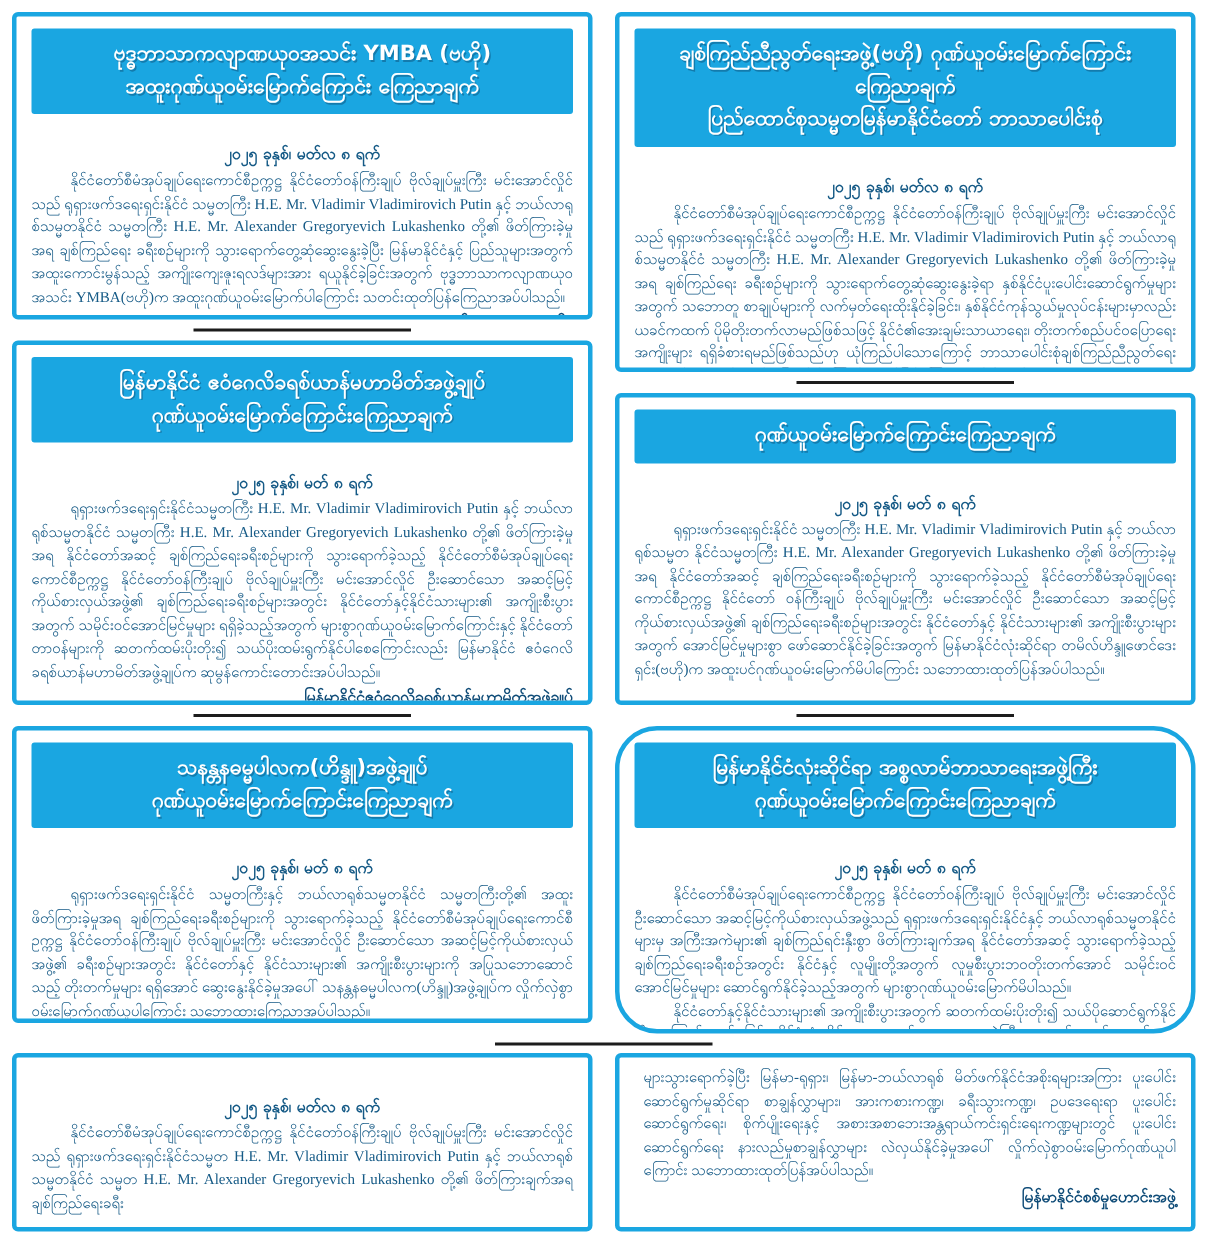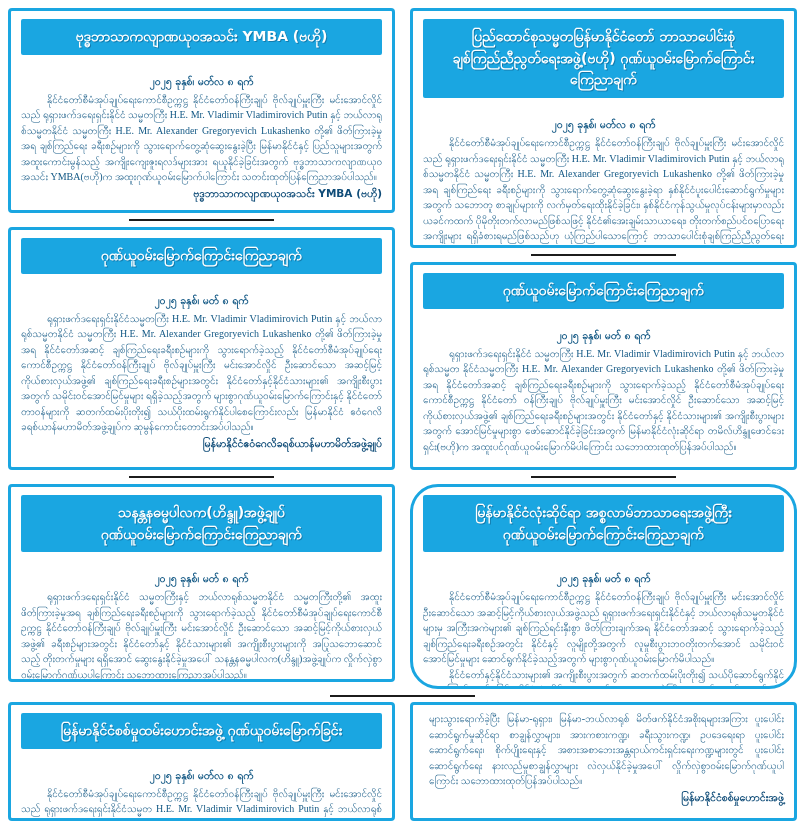--- a/index.html
+++ b/index.html
@@ -67,32 +67,34 @@
 
 <div class="page">
 
   <div class="cols">
 
     <div class="col">
 
       <div class="card h-l1">
         <div class="banner">
           <div>ဗုဒ္ဓဘာသာကလျာဏယုဝအသင်း YMBA (ဗဟို)</div>
+          <div>အထူးဂုဏ်ယူဝမ်းမြောက်ကြောင်း ကြေညာချက်</div>
         </div>
         <div class="date">၂၀၂၅ ခုနှစ်၊ မတ်လ ၈ ရက်</div>
         <p class="body-par">နိုင်ငံတော်စီမံအုပ်ချုပ်ရေးကောင်စီဥက္ကဋ္ဌ နိုင်ငံတော်ဝန်ကြီးချုပ် ဗိုလ်ချုပ်မှူးကြီး မင်းအောင်လှိုင်သည် ရုရှားဖက်ဒရေးရှင်းနိုင်ငံ သမ္မတကြီး H.E. Mr. Vladimir Vladimirovich Putin နှင့် ဘယ်လာရုစ်သမ္မတနိုင်ငံ သမ္မတကြီး H.E. Mr. Alexander Gregoryevich Lukashenko တို့၏ ဖိတ်ကြားခဲ့မှုအရ ချစ်ကြည်ရေး ခရီးစဉ်များကို သွားရောက်တွေ့ဆုံဆွေးနွေးခဲ့ပြီး မြန်မာနိုင်ငံနှင့် ပြည်သူများအတွက် အထူးကောင်းမွန်သည့် အကျိုးကျေးဇူးရလဒ်များအား ရယူနိုင်ခဲ့ခြင်းအတွက် ဗုဒ္ဓဘာသာကလျာဏယုဝအသင်း YMBA(ဗဟို)က အထူးဂုဏ်ယူဝမ်းမြောက်ပါကြောင်း သတင်းထုတ်ပြန်ကြေညာအပ်ပါသည်။</p>
         <div class="sig">ဗုဒ္ဓဘာသာကလျာဏယုဝအသင်း YMBA (ဗဟို)</div>
       </div>
 
       <div class="sep-row">
           <div class="sep-rule"></div>
         </div>
 
       <div class="card h-l2">
         <div class="banner">
+          <div>မြန်မာနိုင်ငံ ဧဝံဂေလိခရစ်ယာန်မဟာမိတ်အဖွဲ့ချုပ်</div>
           <div>ဂုဏ်ယူဝမ်းမြောက်ကြောင်းကြေညာချက်</div>
         </div>
         <div class="date">၂၀၂၅ ခုနှစ်၊ မတ် ၈ ရက်</div>
         <p class="body-par">ရုရှားဖက်ဒရေးရှင်းနိုင်ငံသမ္မတကြီး H.E. Mr. Vladimir Vladimirovich Putin နှင့် ဘယ်လာရုစ်သမ္မတနိုင်ငံ သမ္မတကြီး H.E. Mr. Alexander Gregoryevich Lukashenko တို့၏ ဖိတ်ကြားခဲ့မှုအရ နိုင်ငံတော်အဆင့် ချစ်ကြည်ရေးခရီးစဉ်များကို သွားရောက်ခဲ့သည့် နိုင်ငံတော်စီမံအုပ်ချုပ်ရေးကောင်စီဥက္ကဋ္ဌ နိုင်ငံတော်ဝန်ကြီးချုပ် ဗိုလ်ချုပ်မှူးကြီး မင်းအောင်လှိုင် ဦးဆောင်သော အဆင့်မြင့်ကိုယ်စားလှယ်အဖွဲ့၏ ချစ်ကြည်ရေးခရီးစဉ်များအတွင်း နိုင်ငံတော်နှင့်နိုင်ငံသားများ၏ အကျိုးစီးပွားအတွက် သမိုင်းဝင်အောင်မြင်မှုများ ရရှိခဲ့သည့်အတွက် များစွာဂုဏ်ယူဝမ်းမြောက်ကြောင်းနှင့် နိုင်ငံတော်တာဝန်များကို ဆတက်ထမ်းပိုးတိုး၍ သယ်ပိုးထမ်းရွက်နိုင်ပါစေကြောင်းလည်း မြန်မာနိုင်ငံ ဧဝံဂေလိခရစ်ယာန်မဟာမိတ်အဖွဲ့ချုပ်က ဆုမွန်ကောင်းတောင်းအပ်ပါသည်။</p>
         <div class="sig">မြန်မာနိုင်ငံဧဝံဂေလိခရစ်ယာန်မဟာမိတ်အဖွဲ့ချုပ်</div>
       </div>
 
       <div class="sep-row">
           <div class="sep-rule"></div>
         </div>
@@ -106,22 +108,22 @@
         <p class="body-par">ရုရှားဖက်ဒရေးရှင်းနိုင်ငံ သမ္မတကြီးနှင့် ဘယ်လာရုစ်သမ္မတနိုင်ငံ သမ္မတကြီးတို့၏ အထူးဖိတ်ကြားခဲ့မှုအရ ချစ်ကြည်ရေးခရီးစဉ်များကို သွားရောက်ခဲ့သည့် နိုင်ငံတော်စီမံအုပ်ချုပ်ရေးကောင်စီဥက္ကဋ္ဌ နိုင်ငံတော်ဝန်ကြီးချုပ် ဗိုလ်ချုပ်မှူးကြီး မင်းအောင်လှိုင် ဦးဆောင်သော အဆင့်မြင့်ကိုယ်စားလှယ်အဖွဲ့၏ ခရီးစဉ်များအတွင်း နိုင်ငံတော်နှင့် နိုင်ငံသားများ၏ အကျိုးစီးပွားများကို အပြုသဘောဆောင်သည့် တိုးတက်မှုများ ရရှိအောင် ဆွေးနွေးနိုင်ခဲ့မှုအပေါ် သနန္တနဓမ္မပါလက(ဟိန္ဒူ)အဖွဲ့ချုပ်က လှိုက်လှဲစွာ ဝမ်းမြောက်ဂုဏ်ယူပါကြောင်း သဘောထားကြေညာအပ်ပါသည်။</p>
         <div class="sig">သနန္တနဓမ္မပါလက(ဟိန္ဒူ)အဖွဲ့ချုပ်</div>
       </div>
 
     </div>
 
     <div class="col">
 
       <div class="card h-r1">
         <div class="banner">
+          <div>ချစ်ကြည်ညီညွတ်ရေးအဖွဲ့(ဗဟို) ဂုဏ်ယူဝမ်းမြောက်ကြောင်း ကြေညာချက်</div>
           <div>ပြည်ထောင်စုသမ္မတမြန်မာနိုင်ငံတော် ဘာသာပေါင်းစုံ</div>
-          <div>ချစ်ကြည်ညီညွတ်ရေးအဖွဲ့(ဗဟို) ဂုဏ်ယူဝမ်းမြောက်ကြောင်း ကြေညာချက်</div>
         </div>
         <div class="date">၂၀၂၅ ခုနှစ်၊ မတ်လ ၈ ရက်</div>
         <p class="body-par">နိုင်ငံတော်စီမံအုပ်ချုပ်ရေးကောင်စီဥက္ကဋ္ဌ နိုင်ငံတော်ဝန်ကြီးချုပ် ဗိုလ်ချုပ်မှူးကြီး မင်းအောင်လှိုင်သည် ရုရှားဖက်ဒရေးရှင်းနိုင်ငံ သမ္မတကြီး H.E. Mr. Vladimir Vladimirovich Putin နှင့် ဘယ်လာရုစ်သမ္မတနိုင်ငံ သမ္မတကြီး H.E. Mr. Alexander Gregoryevich Lukashenko တို့၏ ဖိတ်ကြားခဲ့မှုအရ ချစ်ကြည်ရေး ခရီးစဉ်များကို သွားရောက်တွေ့ဆုံဆွေးနွေးခဲ့ရာ နှစ်နိုင်ငံပူးပေါင်းဆောင်ရွက်မှုများအတွက် သဘောတူ စာချုပ်များကို လက်မှတ်ရေးထိုးနိုင်ခဲ့ခြင်း၊ နှစ်နိုင်ငံကုန်သွယ်မှုလုပ်ငန်းများမှာလည်း ယခင်ကထက် ပိုမိုတိုးတက်လာမည်ဖြစ်သဖြင့် နိုင်ငံ၏အေးချမ်းသာယာရေး၊ တိုးတက်စည်ပင်ဝပြောရေး အကျိုးများ ရရှိခံစားရမည်ဖြစ်သည်ဟု ယုံကြည်ပါသောကြောင့် ဘာသာပေါင်းစုံချစ်ကြည်ညီညွတ်ရေးအဖွဲ့ (ဗဟို)က ဂုဏ်ယူဝမ်းမြောက်ပါကြောင်း ထုတ်ပြန်ကြေညာအပ်ပါသည်။</p>
 
       </div>
 
       <div class="sep-row">
           <div class="sep-rule"></div>
         </div>
 
@@ -153,23 +155,20 @@
   </div>
 
   <div class="page-sep-row">
       <div class="sep-rule"></div>
     </div>
 
   <div class="cols">
 
     <div class="col">
       <div class="card h-l4">
-        <div class="banner">
-          <div>မြန်မာနိုင်ငံစစ်မှုထမ်းဟောင်းအဖွဲ့ ဂုဏ်ယူဝမ်းမြောက်ခြင်း</div>
-        </div>
         <div class="date">၂၀၂၅ ခုနှစ်၊ မတ်လ ၈ ရက်</div>
         <p class="body-par">နိုင်ငံတော်စီမံအုပ်ချုပ်ရေးကောင်စီဥက္ကဋ္ဌ နိုင်ငံတော်ဝန်ကြီးချုပ် ဗိုလ်ချုပ်မှူးကြီး မင်းအောင်လှိုင်သည် ရုရှားဖက်ဒရေးရှင်းနိုင်ငံသမ္မတ H.E. Mr. Vladimir Vladimirovich Putin နှင့် ဘယ်လာရုစ်သမ္မတနိုင်ငံ သမ္မတ H.E. Mr. Alexander Gregoryevich Lukashenko တို့၏ ဖိတ်ကြားချက်အရ ချစ်ကြည်ရေးခရီး</p>
       </div>
     </div>
 
     <div class="col">
       <div class="card h-r4">
         <p class="body-par no-indent">များသွားရောက်ခဲ့ပြီး မြန်မာ-ရုရှား၊ မြန်မာ-ဘယ်လာရုစ် မိတ်ဖက်နိုင်ငံအစိုးရများအကြား ပူးပေါင်းဆောင်ရွက်မှုဆိုင်ရာ စာချွန်လွှာများ၊ အားကစားကဏ္ဍ၊ ခရီးသွားကဏ္ဍ၊ ဥပဒေရေးရာ ပူးပေါင်းဆောင်ရွက်ရေး၊ စိုက်ပျိုးရေးနှင့် အစားအစာဘေးအန္တရာယ်ကင်းရှင်းရေးကဏ္ဍများတွင် ပူးပေါင်းဆောင်ရွက်ရေး နားလည်မှုစာချွန်လွှာများ လဲလှယ်နိုင်ခဲ့မှုအပေါ် လှိုက်လှဲစွာဝမ်းမြောက်ဂုဏ်ယူပါကြောင်း သဘောထားထုတ်ပြန်အပ်ပါသည်။</p>
         <div class="sig">မြန်မာနိုင်ငံစစ်မှုဟောင်းအဖွဲ့</div>
       </div>

